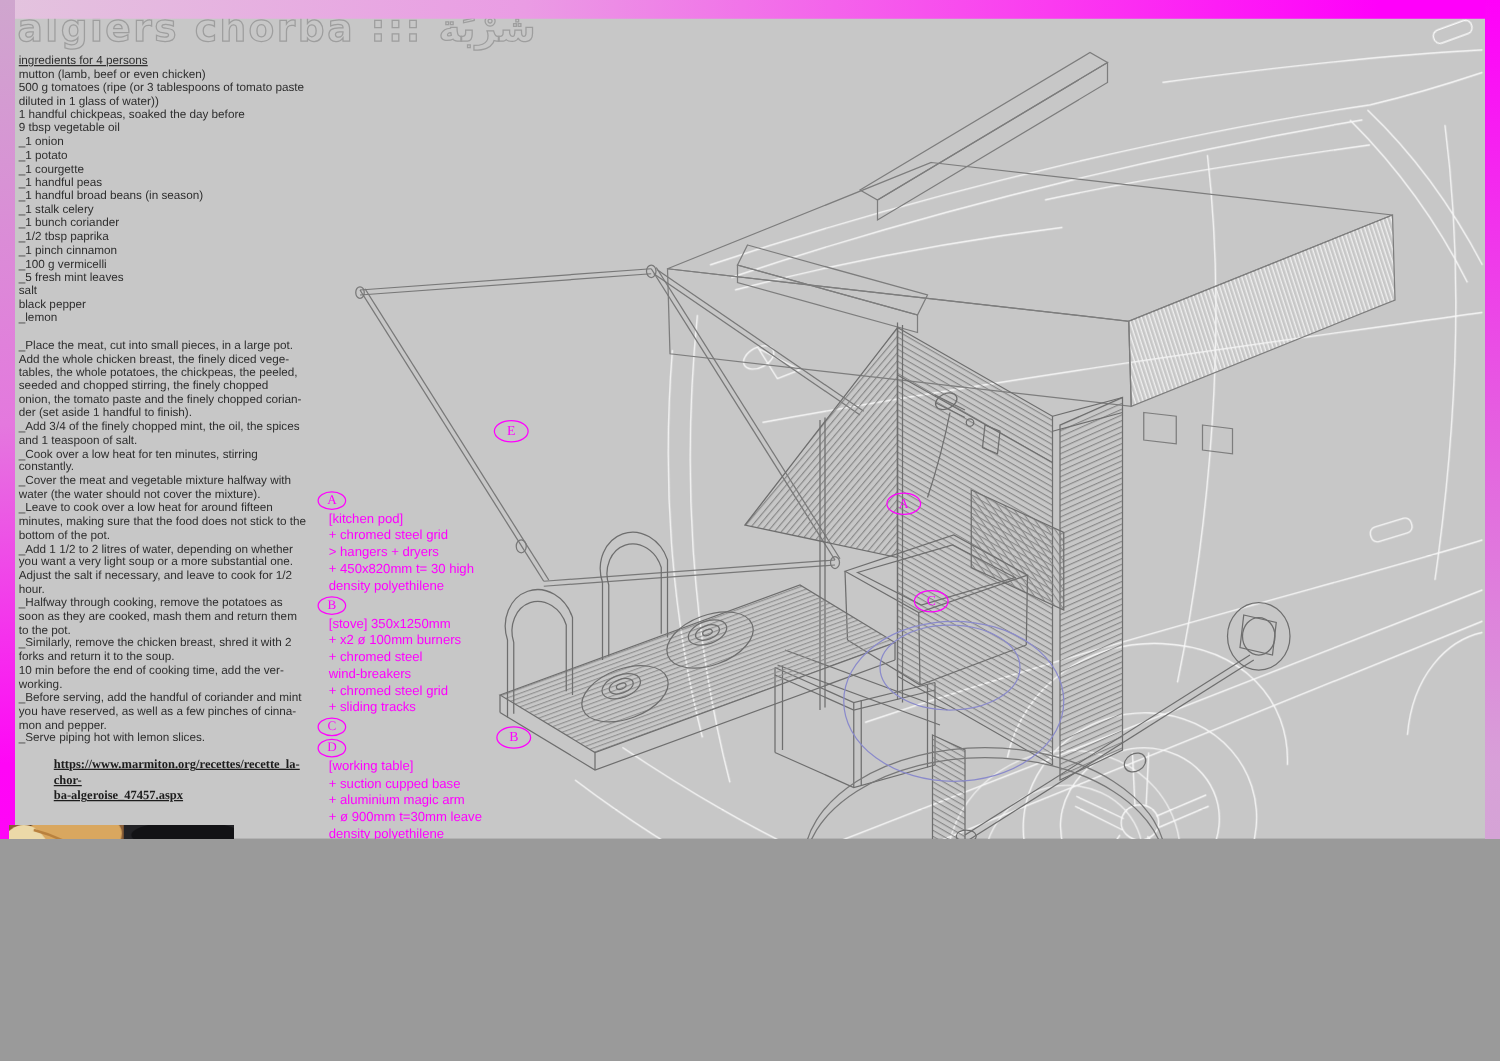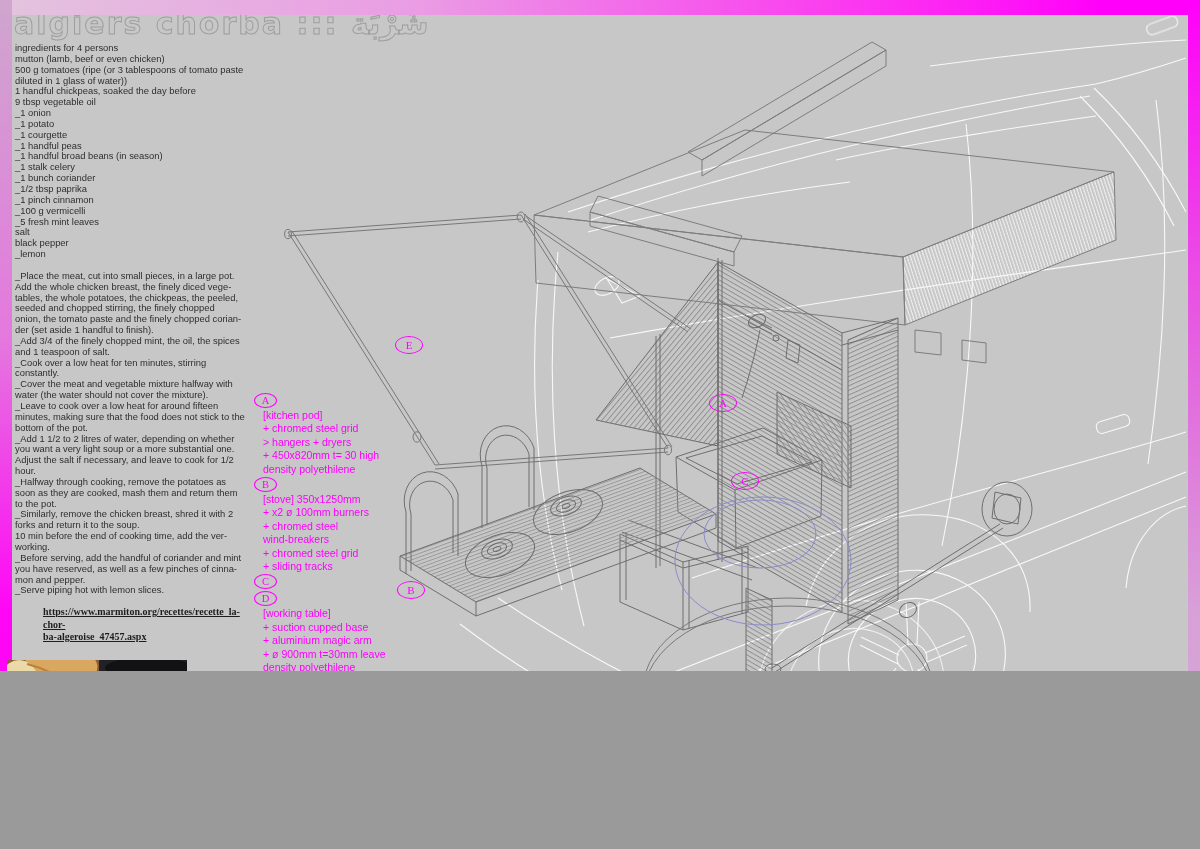--- a/index.html
+++ b/index.html
@@ -16,21 +16,21 @@
   #b-bottom{left:0;top:835px;width:1200px;height:14px;
     background:linear-gradient(90deg,#ff00fa 0%,#fb2cf0 16%,#e59ade 30%,#c9c2c9 52%,#c9c2c9 78%,#cdb2d1 100%);}
 
   #title{position:absolute;left:14px;top:6px;z-index:5;font-family:"DejaVu Sans",sans-serif;
     font-size:30px;font-weight:700;letter-spacing:2px;color:rgba(0,0,0,0);
     -webkit-text-stroke:1px #9e9e9e;white-space:nowrap;}
 
   #recipe{position:absolute;left:15px;top:43px;width:244px;z-index:5;color:#2e2e2e;
     font-size:9.4px;line-height:10.85px;}
   #recipe .tline{white-space:nowrap;height:10.85px;}
-  #ing-heading{display:block;height:10.85px;}
+  #ing-heading{text-decoration:underline;display:block;height:10.85px;}
   #instructions{margin-top:11px;}
   #src-link{display:block;margin-top:10px;font-family:"Liberation Serif",serif;font-weight:bold;
     font-size:10px;line-height:12.5px;color:#1d1d1d;text-decoration:underline;cursor:pointer;margin-left:28px;}
 
   #ann-root{position:absolute;left:253px;top:392px;width:160px;z-index:6;color:#ff00ff;
     font-size:10.5px;line-height:13.4px;}
   .ann-circle{display:inline-flex;align-items:center;justify-content:center;
     width:21px;height:13px;border:1.4px solid #ff00ff;border-radius:50%;
     font-family:"Liberation Serif",serif;font-size:10.5px;line-height:11px;margin:1px 0 1px 1px;}
   .ann-lines{margin-left:10px;}

